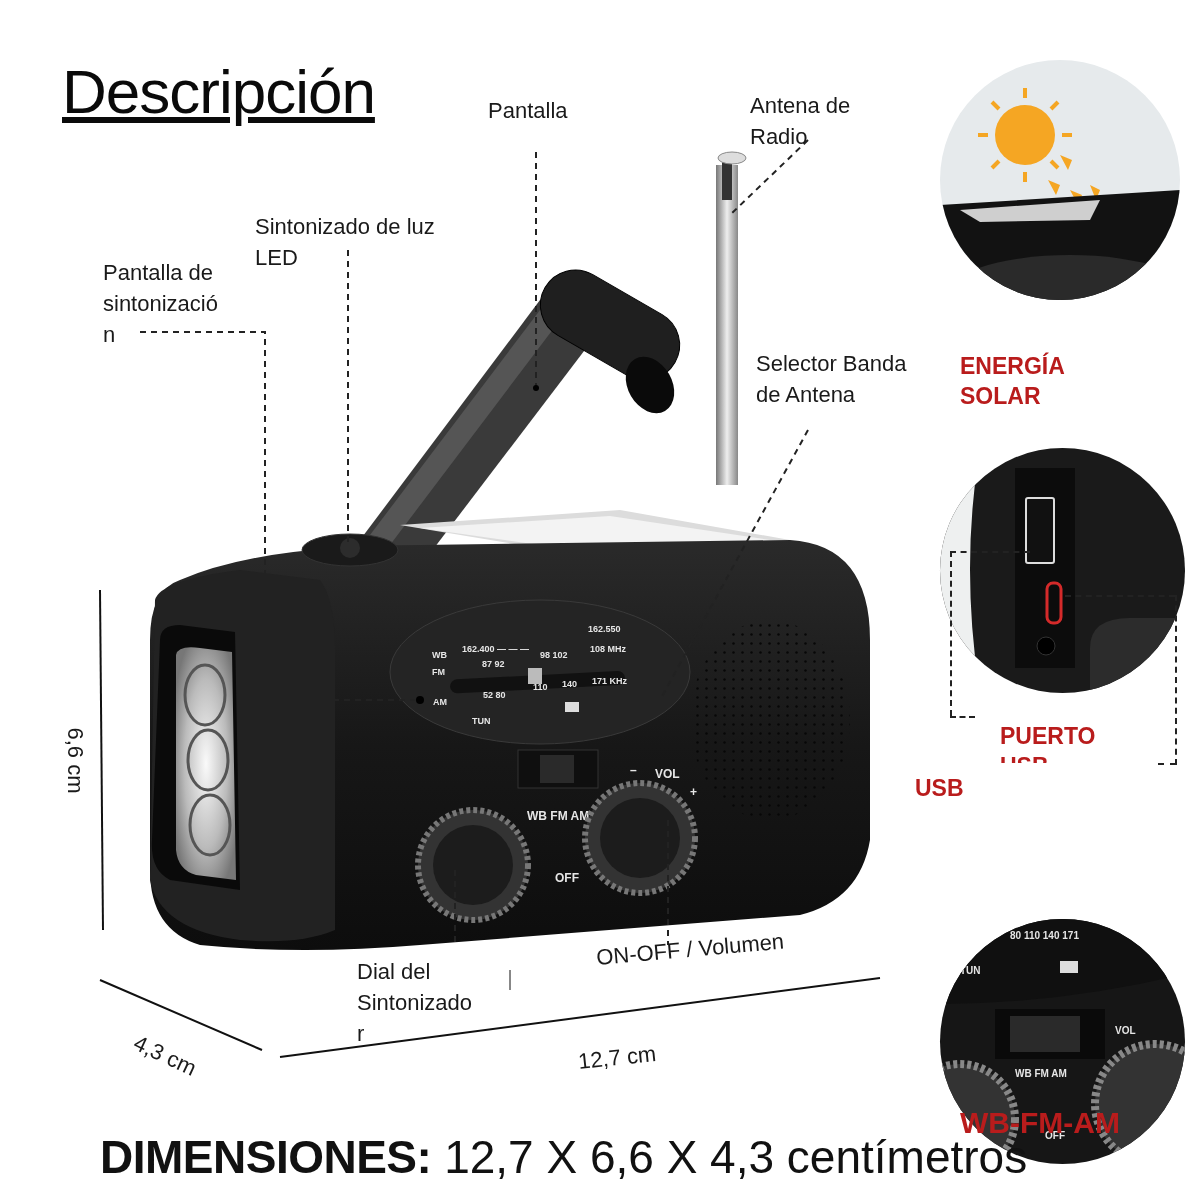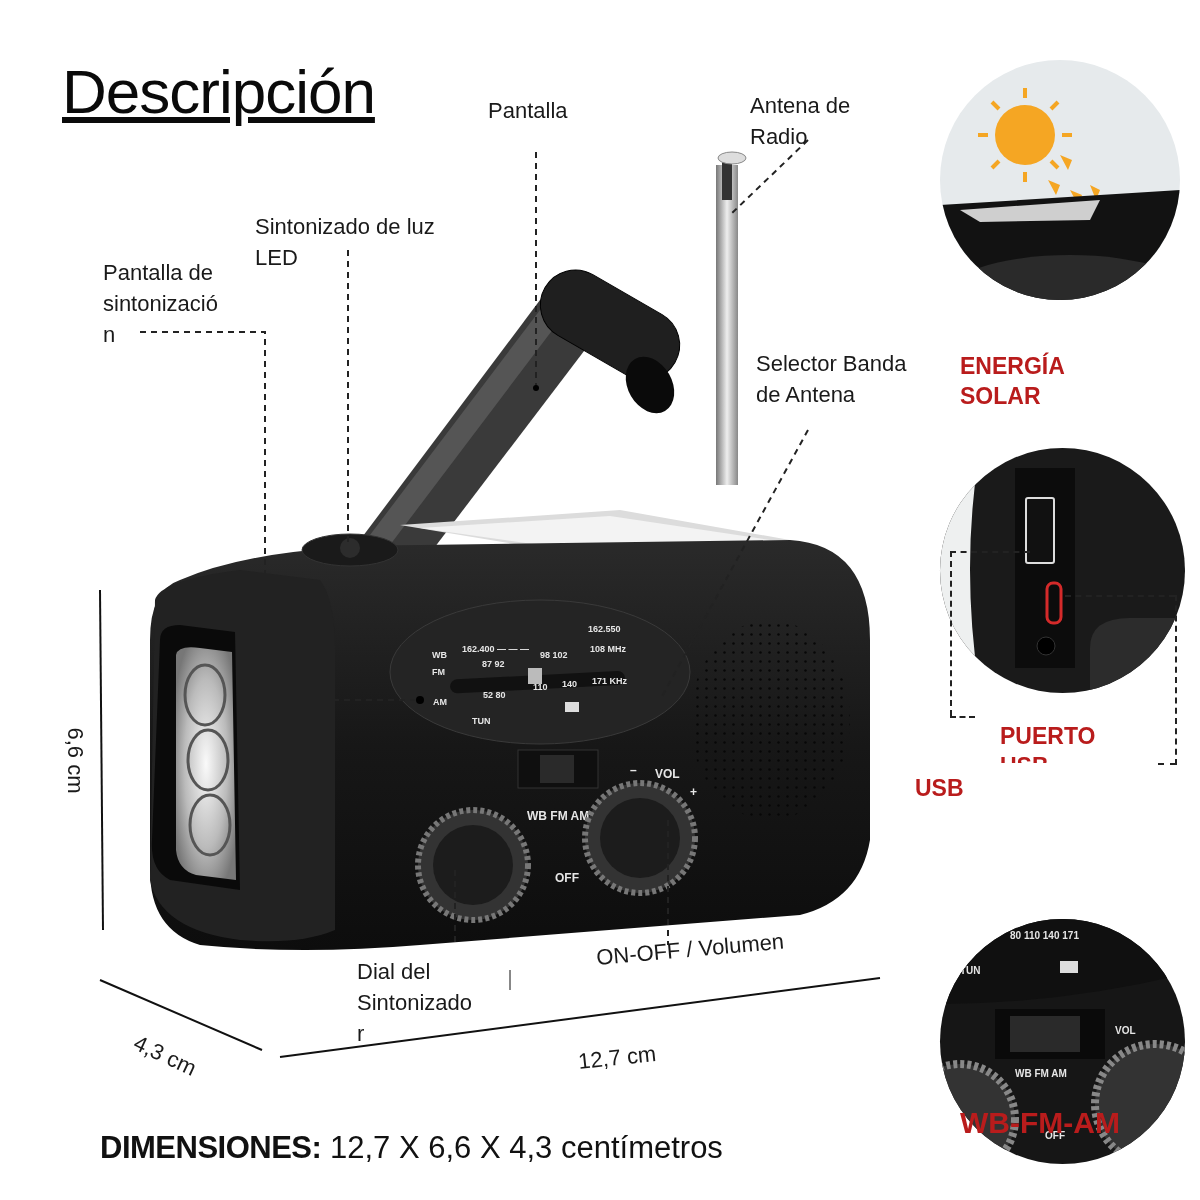--- a/index.html
+++ b/index.html
@@ -5,21 +5,21 @@
   html, body { margin:0; padding:0; }
   body { width:1200px; height:1200px; background:#ffffff; position:relative; overflow:hidden;
          font-family:"Liberation Sans", sans-serif; color:#111; }
   .abs { position:absolute; }
   .title { left:62px; top:56px; font-size:62px; letter-spacing:-1px; color:#0a0a0a;text-decoration:underline; }
   .lbl { font-size:22px; line-height:31px; color:#1a1a1a; }
   .bold-lbl { font-weight:bold; font-size:23px; line-height:30px; text-align:left; color:#b91c1c;margin-top:16px; }
   .dash-v { border-left:2px dashed #222; width:0; }
   .dash-h { border-top:2px dashed #222; height:0; }
   .circle { border-radius:50%; overflow:hidden; }
-  .dims { left:100px; top:1130px; font-size:31px; color:#111; }
+  .dims { left:100px; top:1130px; font-size:46px; color:#111; }
   .dims b { font-weight:bold; letter-spacing:-0.5px; }
   svg { display:block; }
 </style>
 </head>
 <body>
 
 <div class="abs title">Descripción</div>
 
 <svg class="abs" style="left:0;top:0" width="900" height="1100">
   <defs>

